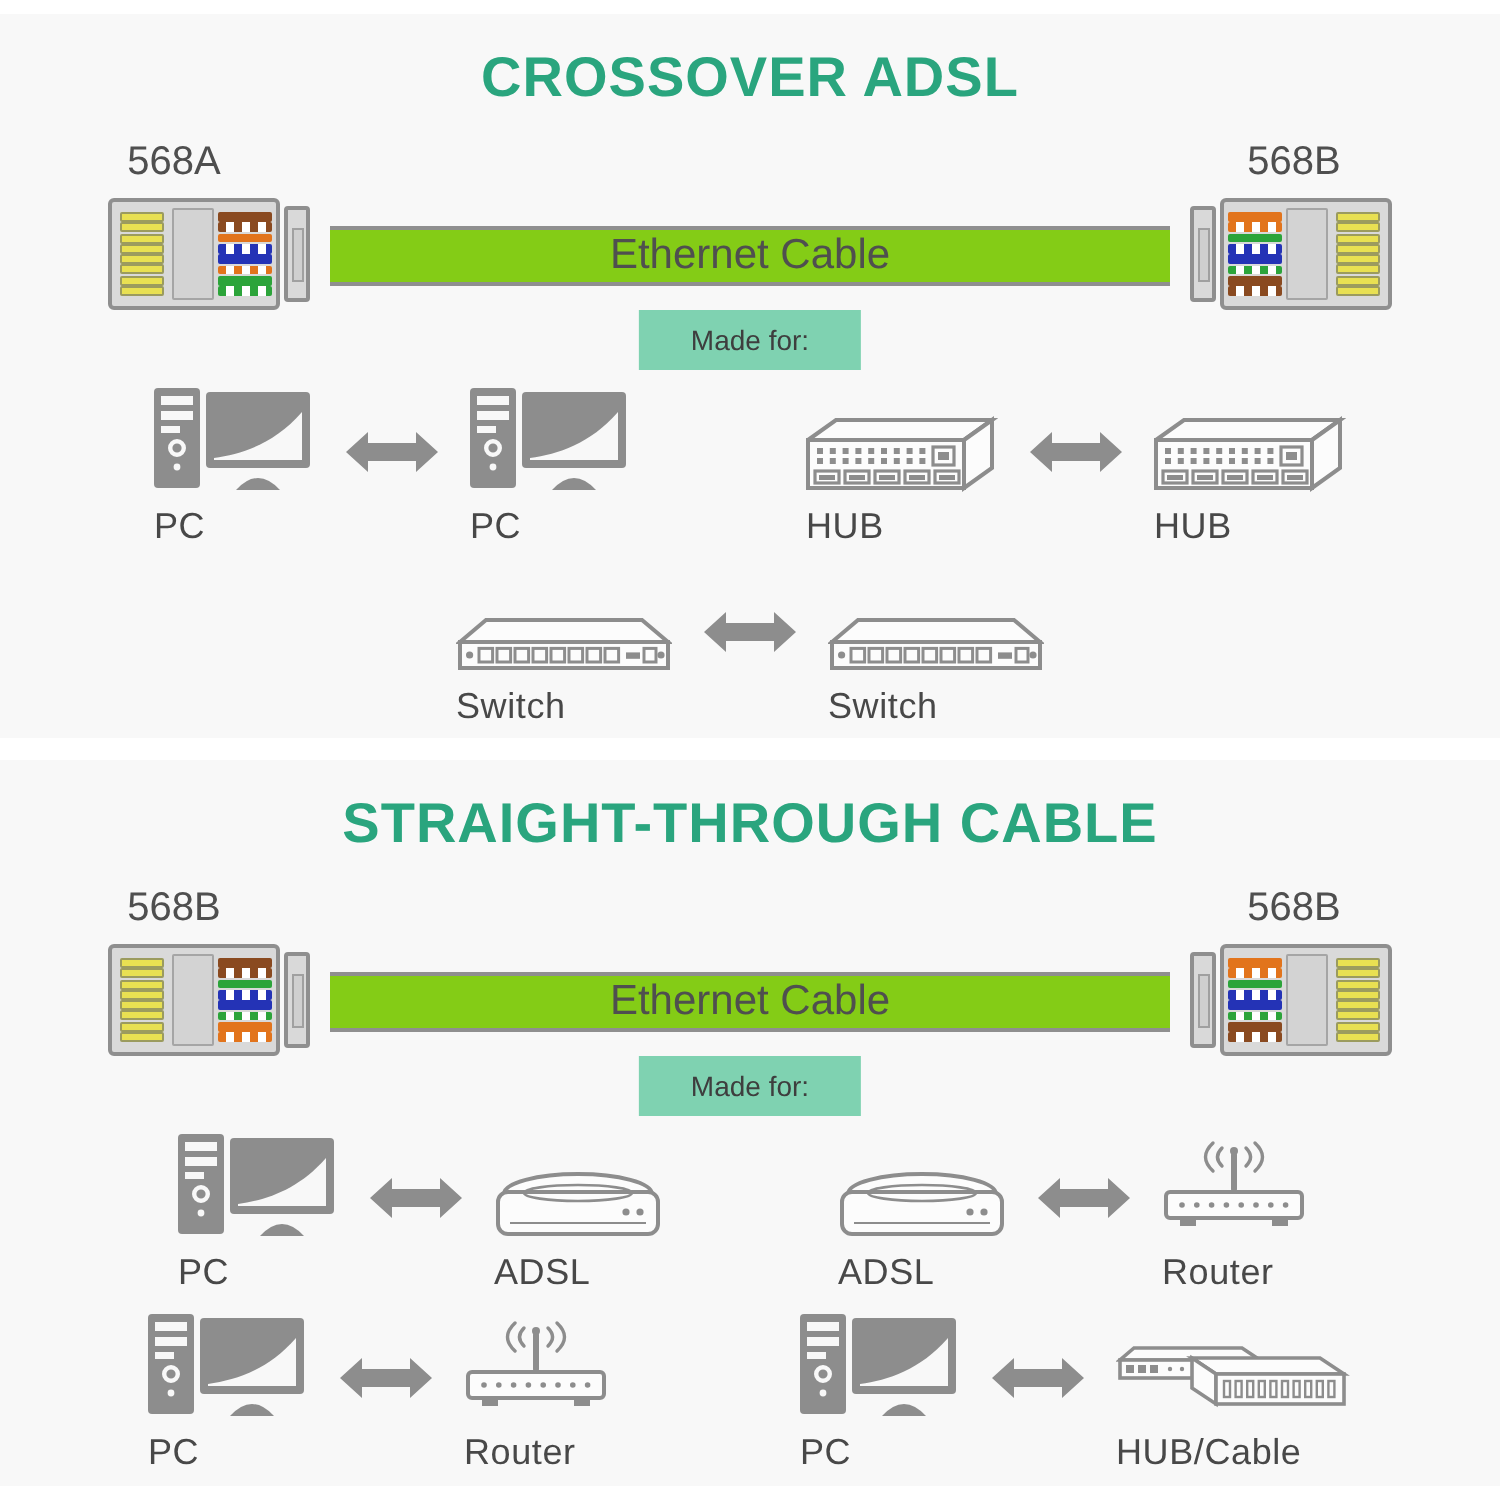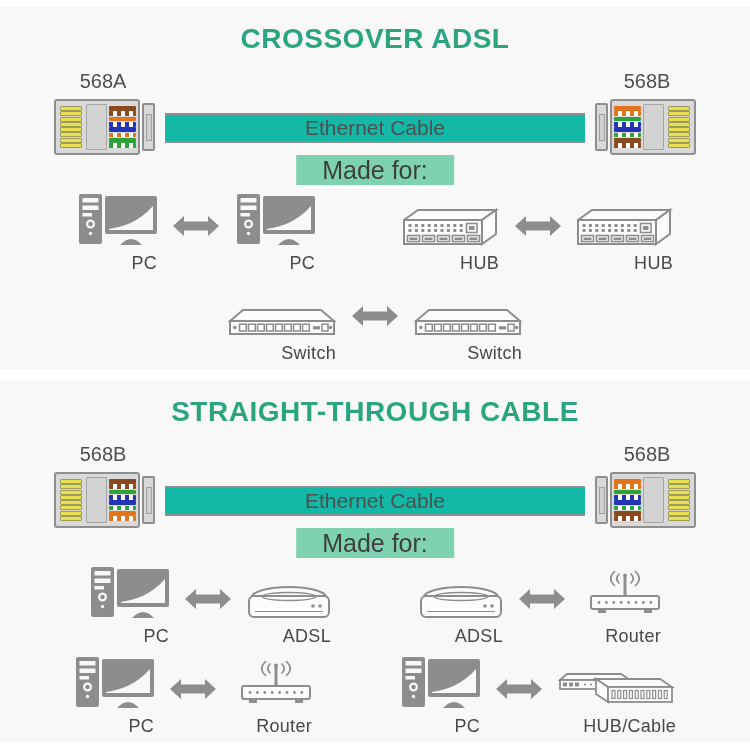--- a/index.html
+++ b/index.html
@@ -21,26 +21,26 @@
   #panel-crossover{top:7px;height:362px;}
   #panel-straight-through{top:380px;height:363px;}
 
   .section-title{
     position:absolute;top:16px;left:0;width:100%;text-align:center;
     font-size:28px;font-weight:700;color:var(--accent);letter-spacing:.5px;
   }
 
   .std-label{position:absolute;top:63px;width:94px;text-align:center;
     font-size:20px;color:#4f4f4f;}
-  .std-label.left{left:56px;}
+  .std-label.left{left:40px;}
   .std-label.right{right:56px;}
 
   .cable{
     position:absolute;left:165px;right:165px;top:106px;height:26px;
-    background:#14b8a6;border-top:2px solid var(--conn-border);border-bottom:2px solid var(--conn-border);
+    background:#84cc16;border-top:2px solid var(--conn-border);border-bottom:2px solid var(--conn-border);
     display:flex;align-items:center;justify-content:center;
   }
   .cable-text{font-size:21px;color:#4f4f4f;}
 
   .connector{position:absolute;top:92px;display:flex;align-items:center;gap:2px;}
   .connector.left{left:54px;}
   .connector.right{right:54px;flex-direction:row-reverse;}
   .c-body{
     width:86px;height:56px;box-sizing:border-box;background:var(--conn-body);
     border:2px solid var(--conn-border);border-radius:3px;
@@ -54,29 +54,29 @@
   .wire{height:4.5px;border-radius:1px;}
   .c-collar{
     width:13px;height:48px;box-sizing:border-box;background:var(--conn-body);
     border:2px solid var(--conn-border);border-radius:2px;
     display:flex;align-items:center;justify-content:center;
   }
   .c-collar-inner{width:4px;height:25px;border:1.5px solid #a0a0a0;background:#cfcfcf;}
 
   .made-for{
     position:absolute;top:148px;left:50%;transform:translateX(-50%);
-    background:var(--badge-bg);color:#3e3e3e;font-size:25px;
+    background:var(--badge-bg);color:#3e3e3e;font-size:14px;
     padding:3px 26px;line-height:24px;
   }
 
   .device-row{position:absolute;left:0;right:0;display:flex;justify-content:center;gap:88px;}
   .device-row.row1{top:184px;}
   .device-row.row2{top:274px;}
   .pair{display:flex;align-items:flex-end;gap:16px;}
-  .device{display:flex;flex-direction:column;align-items:flex-end;min-width:80px;}
+  .device{display:flex;flex-direction:column;align-items:flex-start;min-width:80px;}
   .icon-box{height:56px;display:flex;align-items:flex-end;justify-content:center;}
   .device-label{margin-top:6px;height:22px;font-size:18px;color:var(--label-text);letter-spacing:.3px;}
   .arrow{margin-bottom:37px;display:flex;}
 </style>
 </head>
 <body>
 
 <div class="panel" id="panel-crossover">
   <div class="section-title">CROSSOVER ADSL</div>
   <div class="std-label left">568A</div>

